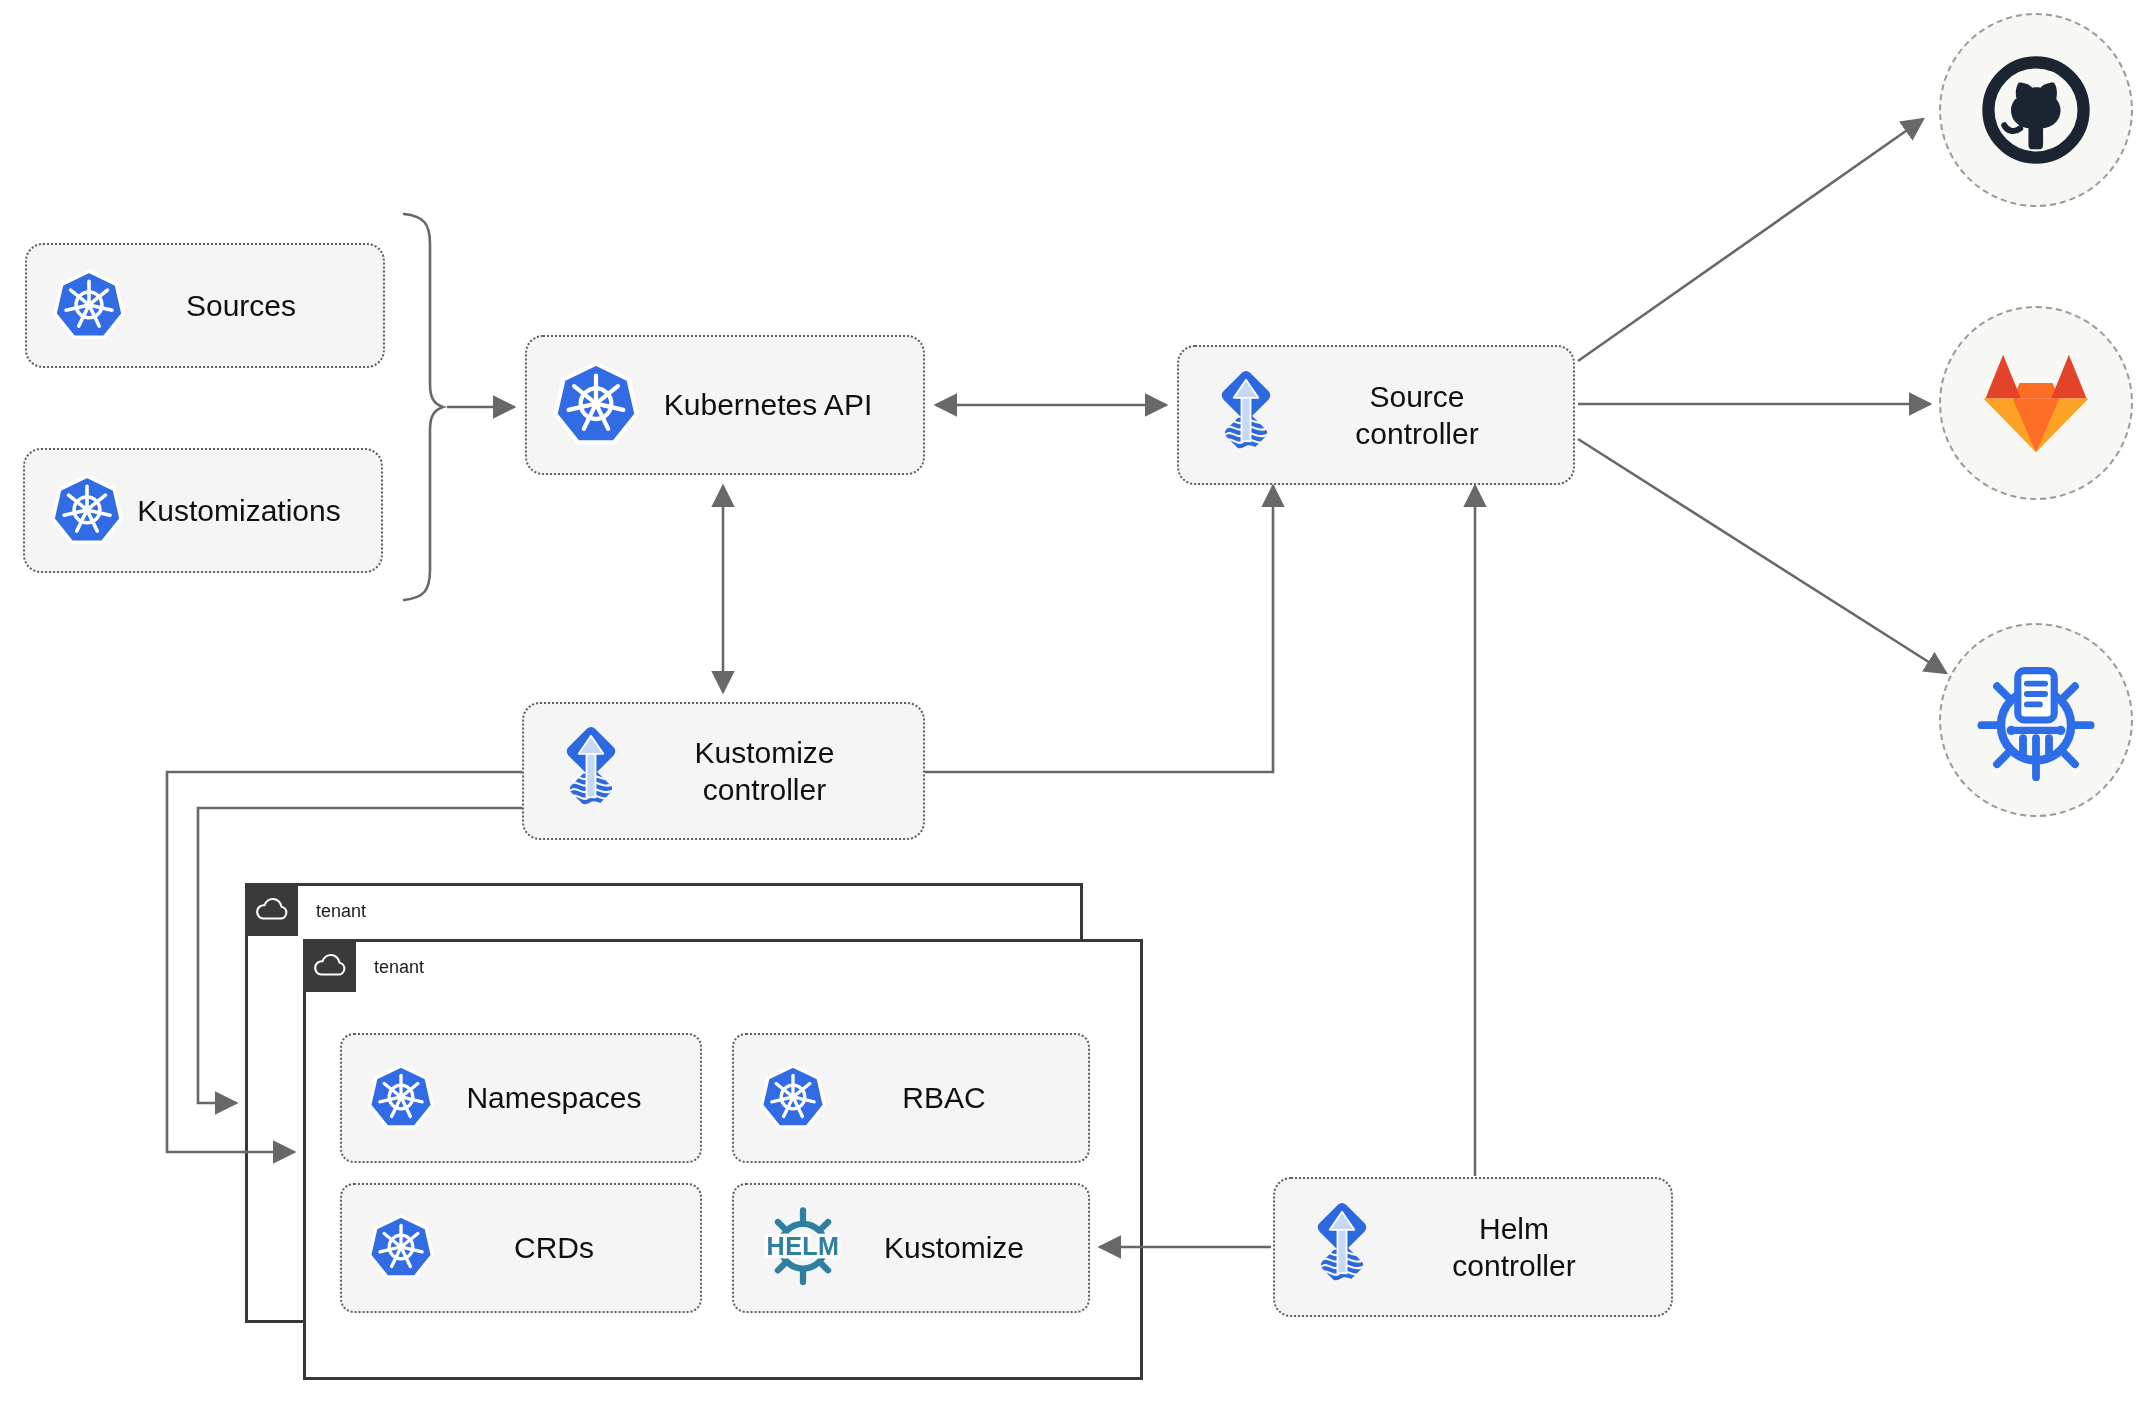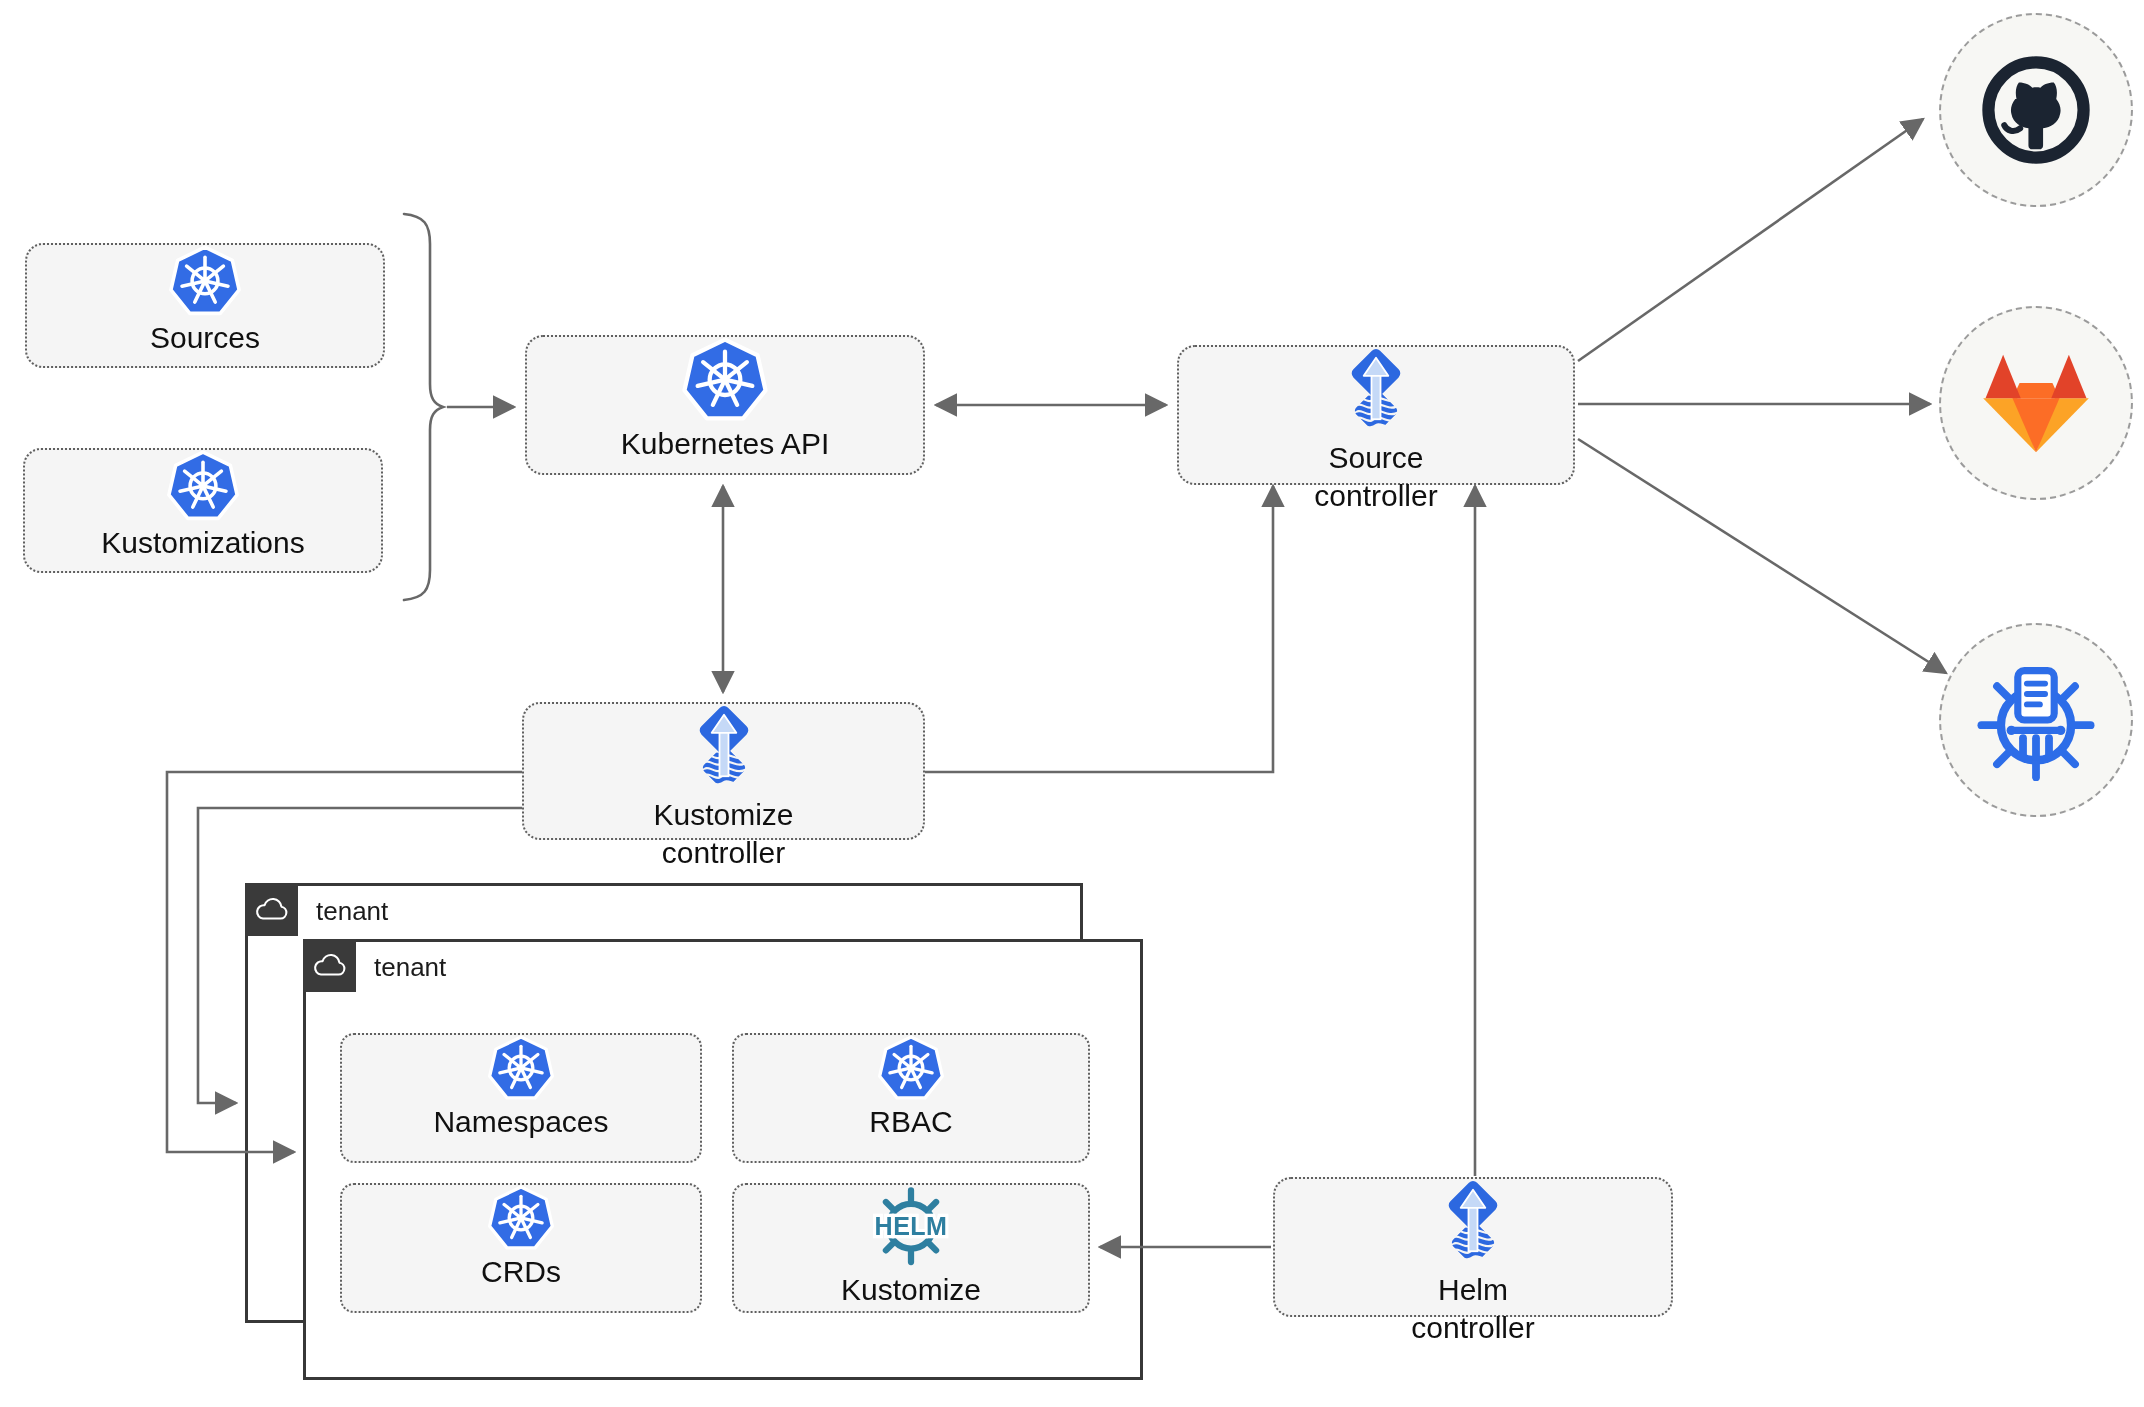--- a/index.html
+++ b/index.html
@@ -1,26 +1,26 @@
 <!DOCTYPE html>
 <html><head>
 <meta charset="utf-8">
 <style>
   html,body{margin:0;padding:0;background:#ffffff;}
   body{font-family:"Liberation Sans","DejaVu Sans",sans-serif;}
   .canvas{position:relative;width:2144px;height:1407px;background:#fff;overflow:hidden;}
 
   .node{position:absolute;box-sizing:border-box;background:#f5f5f5;border:2.5px dotted #5f5f5f;
-        border-radius:18px;display:flex;align-items:center;padding:0 26px;z-index:3;flex-direction:column;}
+        border-radius:18px;display:flex;align-items:center;padding:0 26px;z-index:3;}
   .node .label{flex:1;text-align:center;font-size:30px;color:#101010;white-space:pre-line;line-height:1.25;}
 
   .tenant{position:absolute;box-sizing:border-box;background:#ffffff;border:3px solid #383838;}
   .tenant-badge{position:absolute;left:-3px;top:-3px;width:53px;height:53px;background:#3a3a3a;
         display:flex;align-items:center;justify-content:center;}
-  .tenant-label{position:absolute;left:68px;top:0;height:50px;line-height:50px;font-size:26px;color:#1c1c1c;}
+  .tenant-label{position:absolute;left:68px;top:0;height:50px;line-height:50px;font-size:18px;color:#1c1c1c;}
 
   .endpoint{position:absolute;width:194px;height:194px;box-sizing:border-box;border-radius:50%;
         border:2.5px dashed #9b9b9b;background:#f7f7f4;display:flex;align-items:center;justify-content:center;z-index:1;}
 
   .connectors{position:absolute;left:0;top:0;z-index:10;pointer-events:none;}
   .icon{display:flex;align-items:center;justify-content:center;}
   svg text{font-family:"Liberation Sans","DejaVu Sans",sans-serif;}
 </style>
 </head>
 <body>

